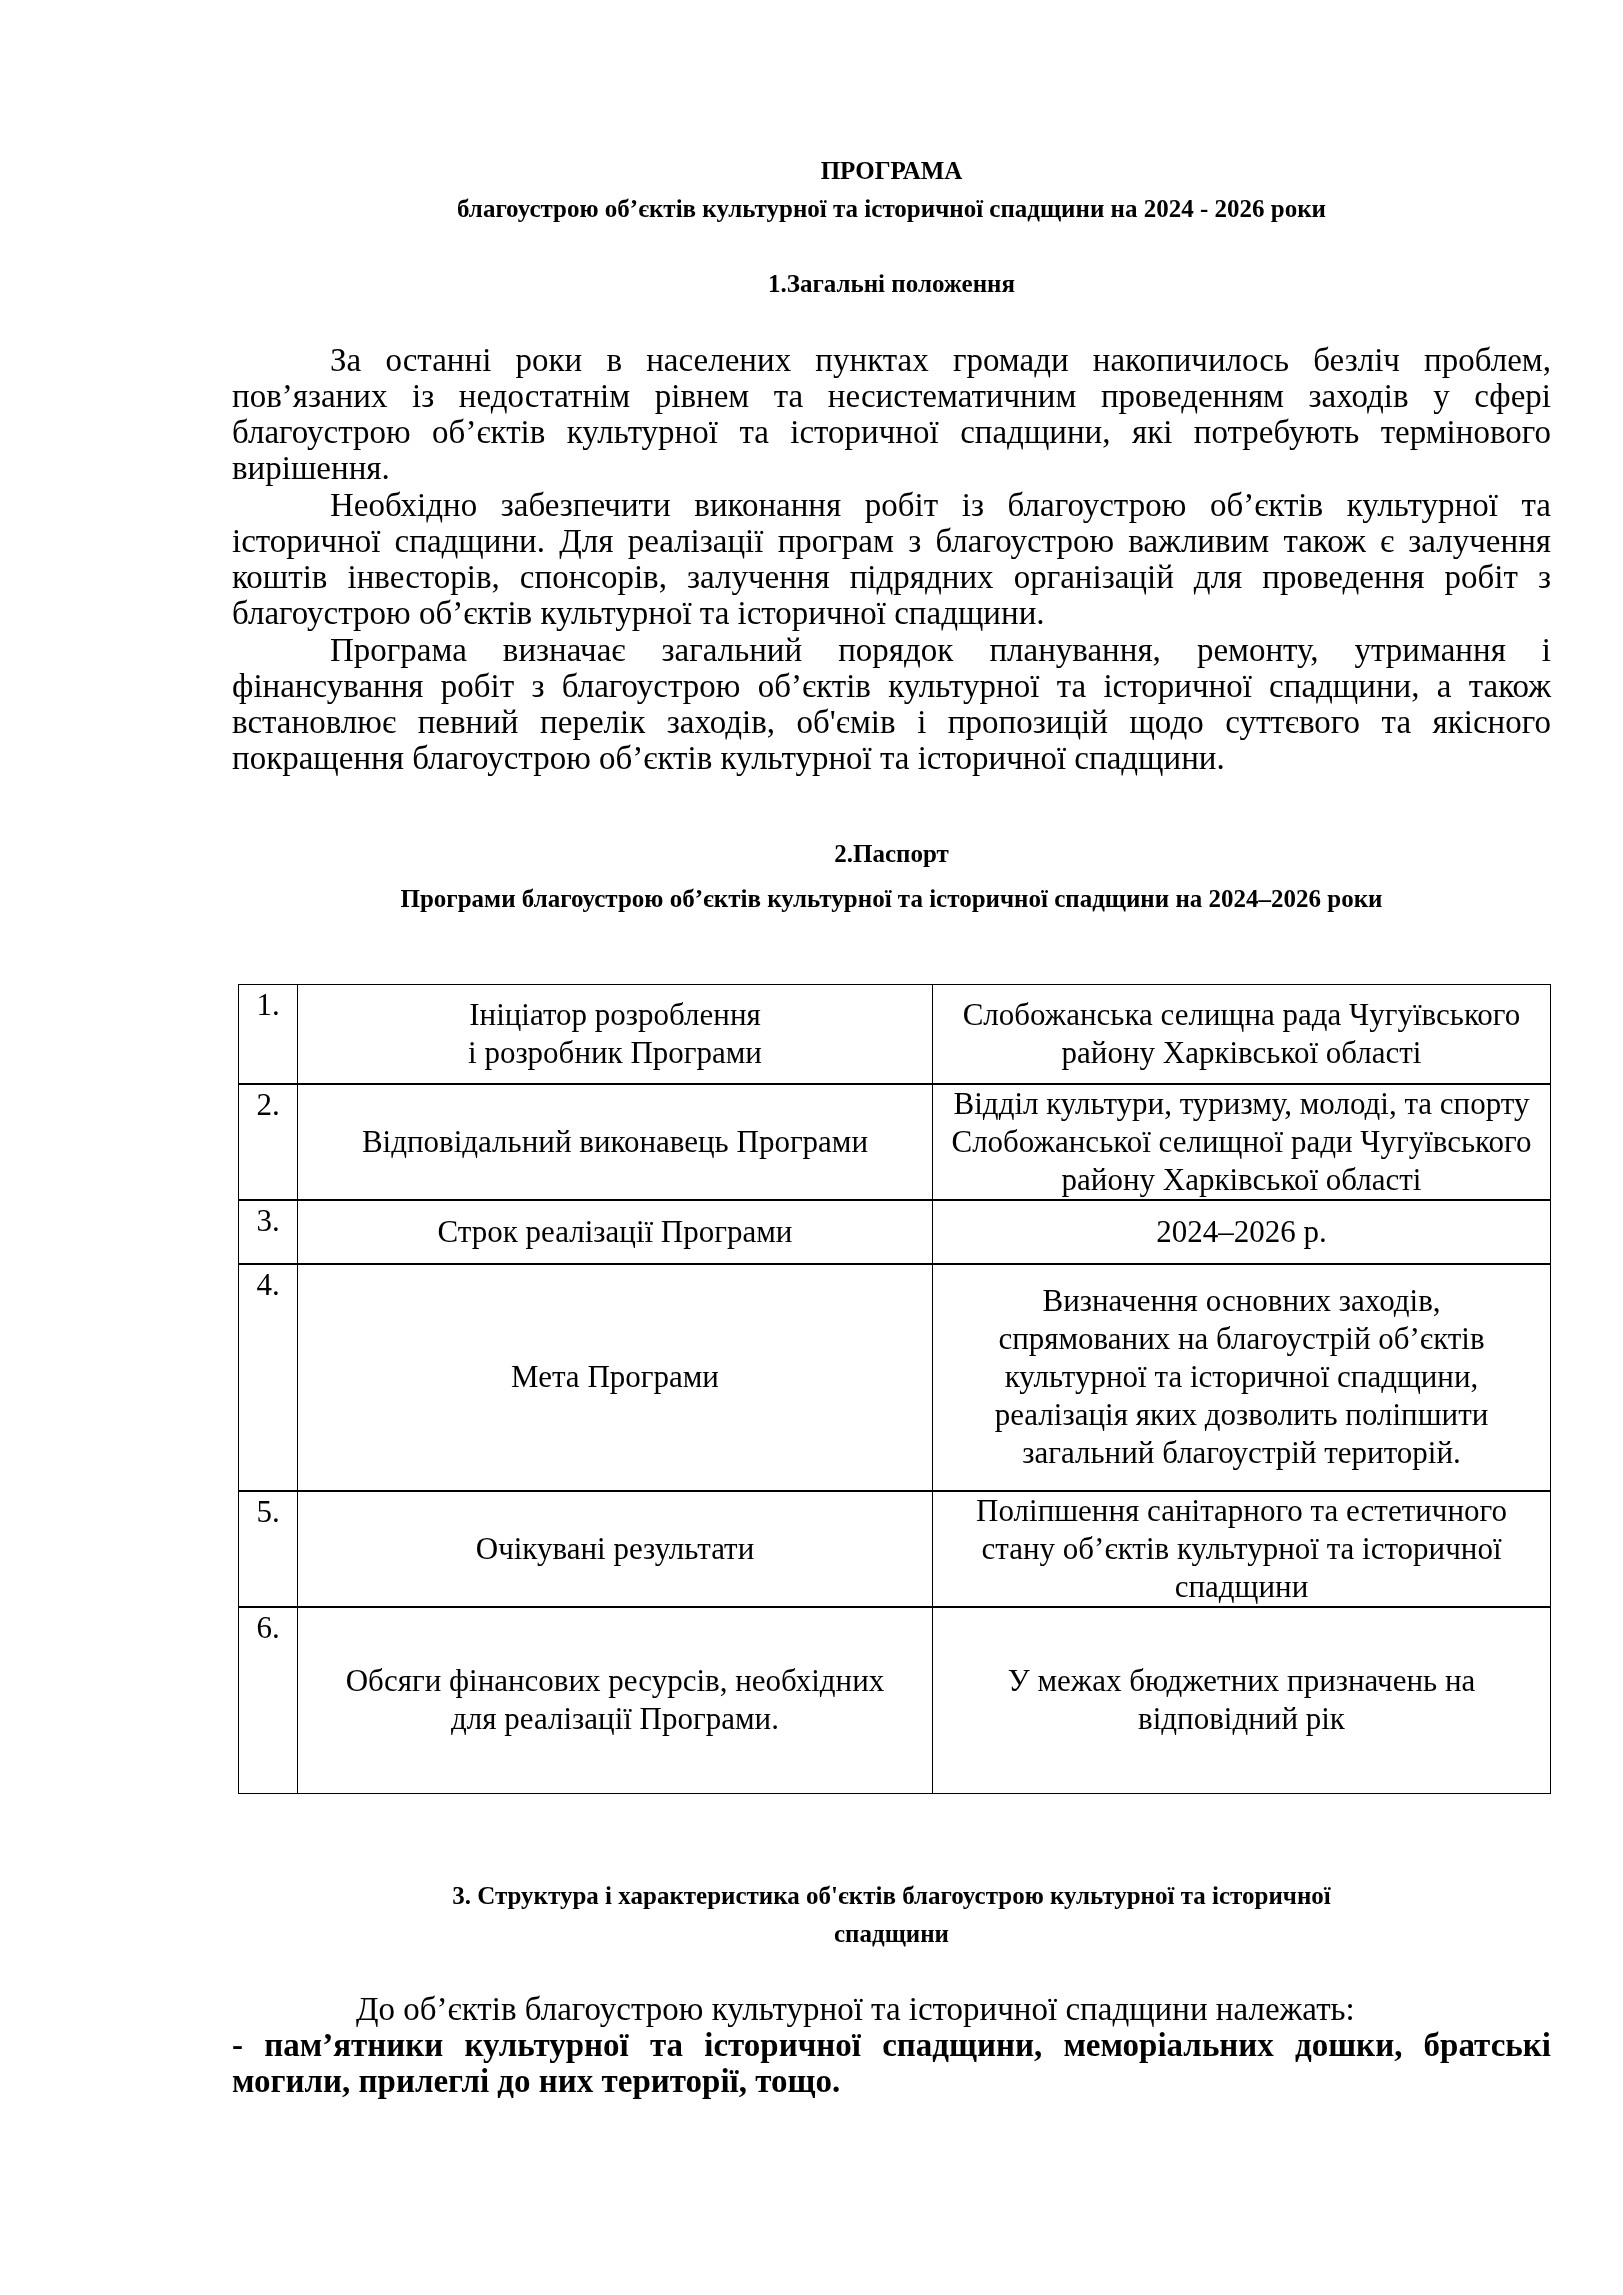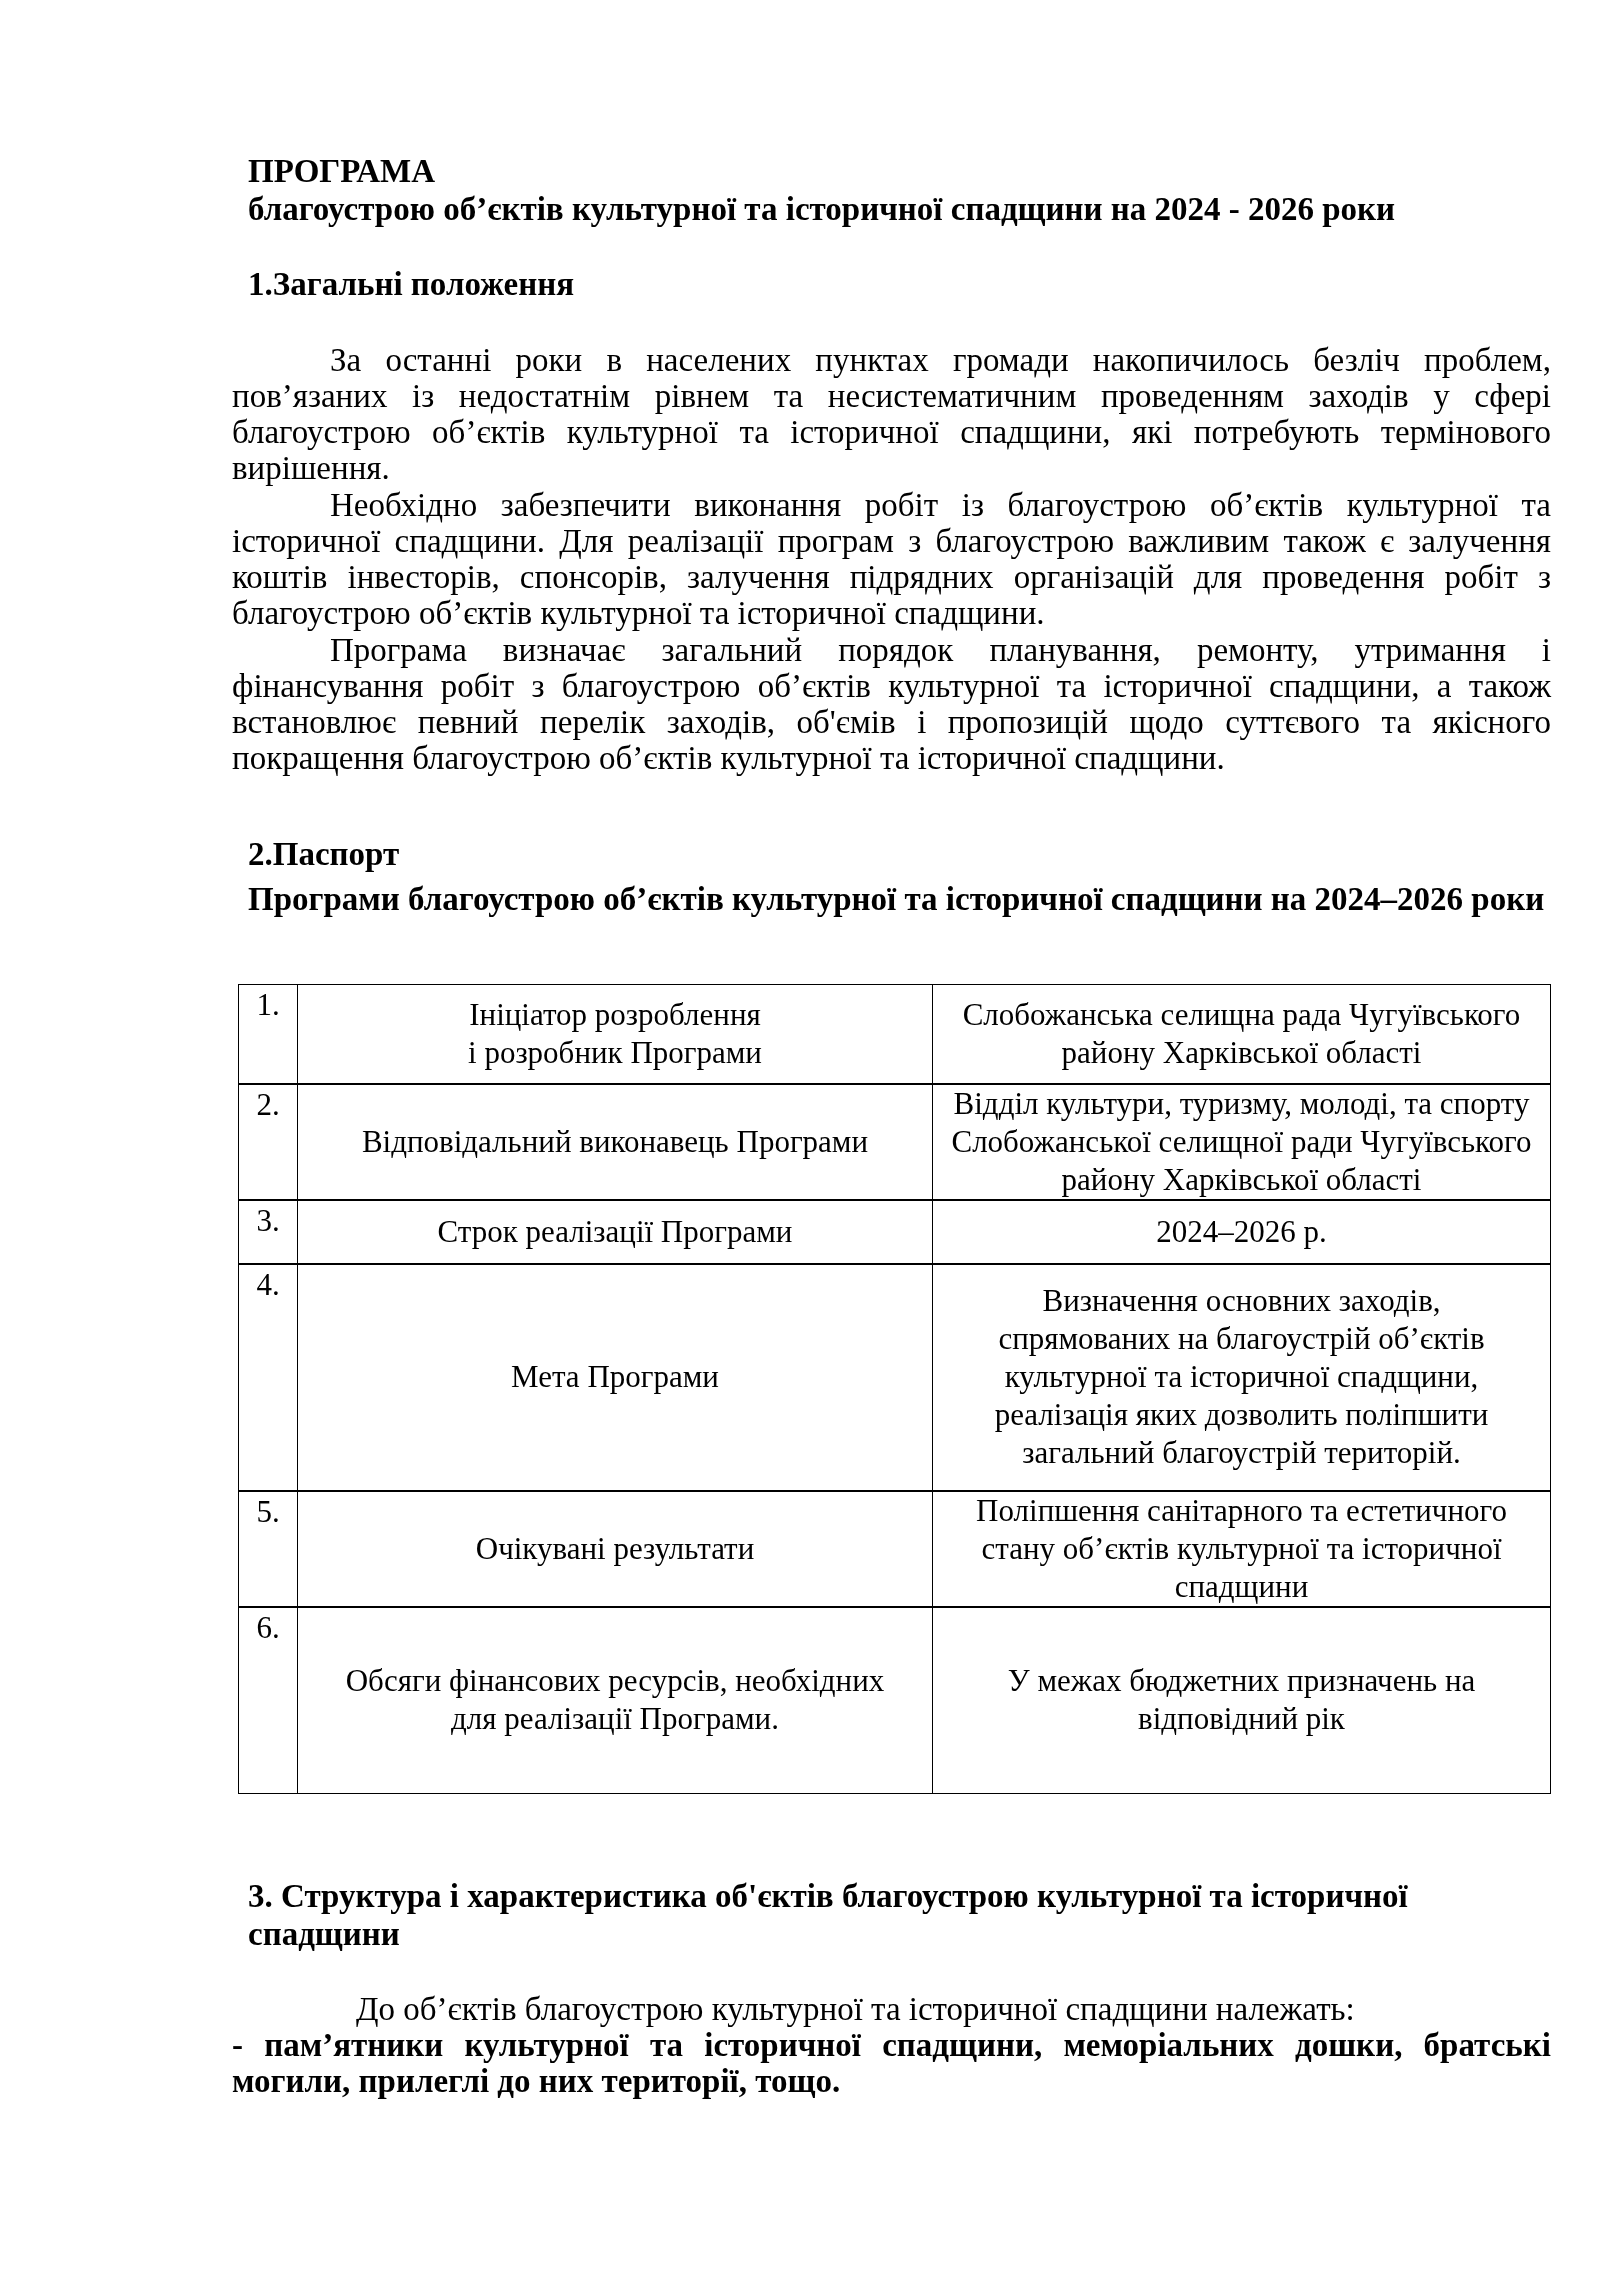--- a/index.html
+++ b/index.html
@@ -1,19 +1,19 @@
 <!DOCTYPE html>
 <html style="font-size:10.5px"><head>
 <meta charset="utf-8">
 <style>
   html, body { margin: 0; padding: 0; background: #ffffff; }
   body { width: 1623px; height: 2295px; position: relative; overflow: hidden;
          font-family: "Liberation Serif", "DejaVu Serif", serif; color: #000; }
   .page { position: absolute; left: 0; top: 0; width: 1623px; height: 2295px; }
-  .center { position: absolute; left: 248px; width: 1319px; font-weight: bold; font-size: 33px; line-height: 38px; }
+  .center { position: absolute; left: 232px; width: 1319px; text-align: center; font-weight: bold; font-size: 25px; line-height: 38px; }
   .para { position: absolute; left: 232px; width: 1319px; font-size: 33px; line-height: 36px; text-align: justify; text-align-last: left; }
   .para .indent { display: inline-block; width: 98px; }
   .table { position: absolute; left: 238px; top: 984px; width: 1313px; border-collapse: collapse; font-size: 31px; line-height: 38px; }
   .table td { border: 1.3px solid #000; vertical-align: middle; text-align: center; padding: 0 6.5px; }
   .table td.num { width: 58px; vertical-align: top; text-align: center; padding: 1.3px 0 0 0; }
   .table td.label { width: 582px; text-align: center; }
   .table tr.thick td { border-top-width: 2.6px; }
   .bullet-line { position: absolute; left: 232px; width: 1319px; font-size: 33px; line-height: 36px; text-align: justify; }
 </style>
 </head>

